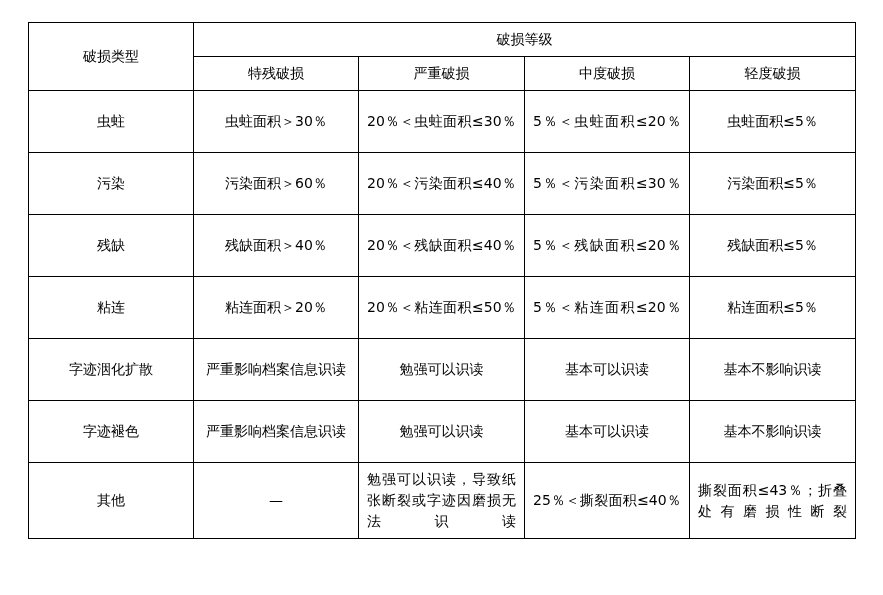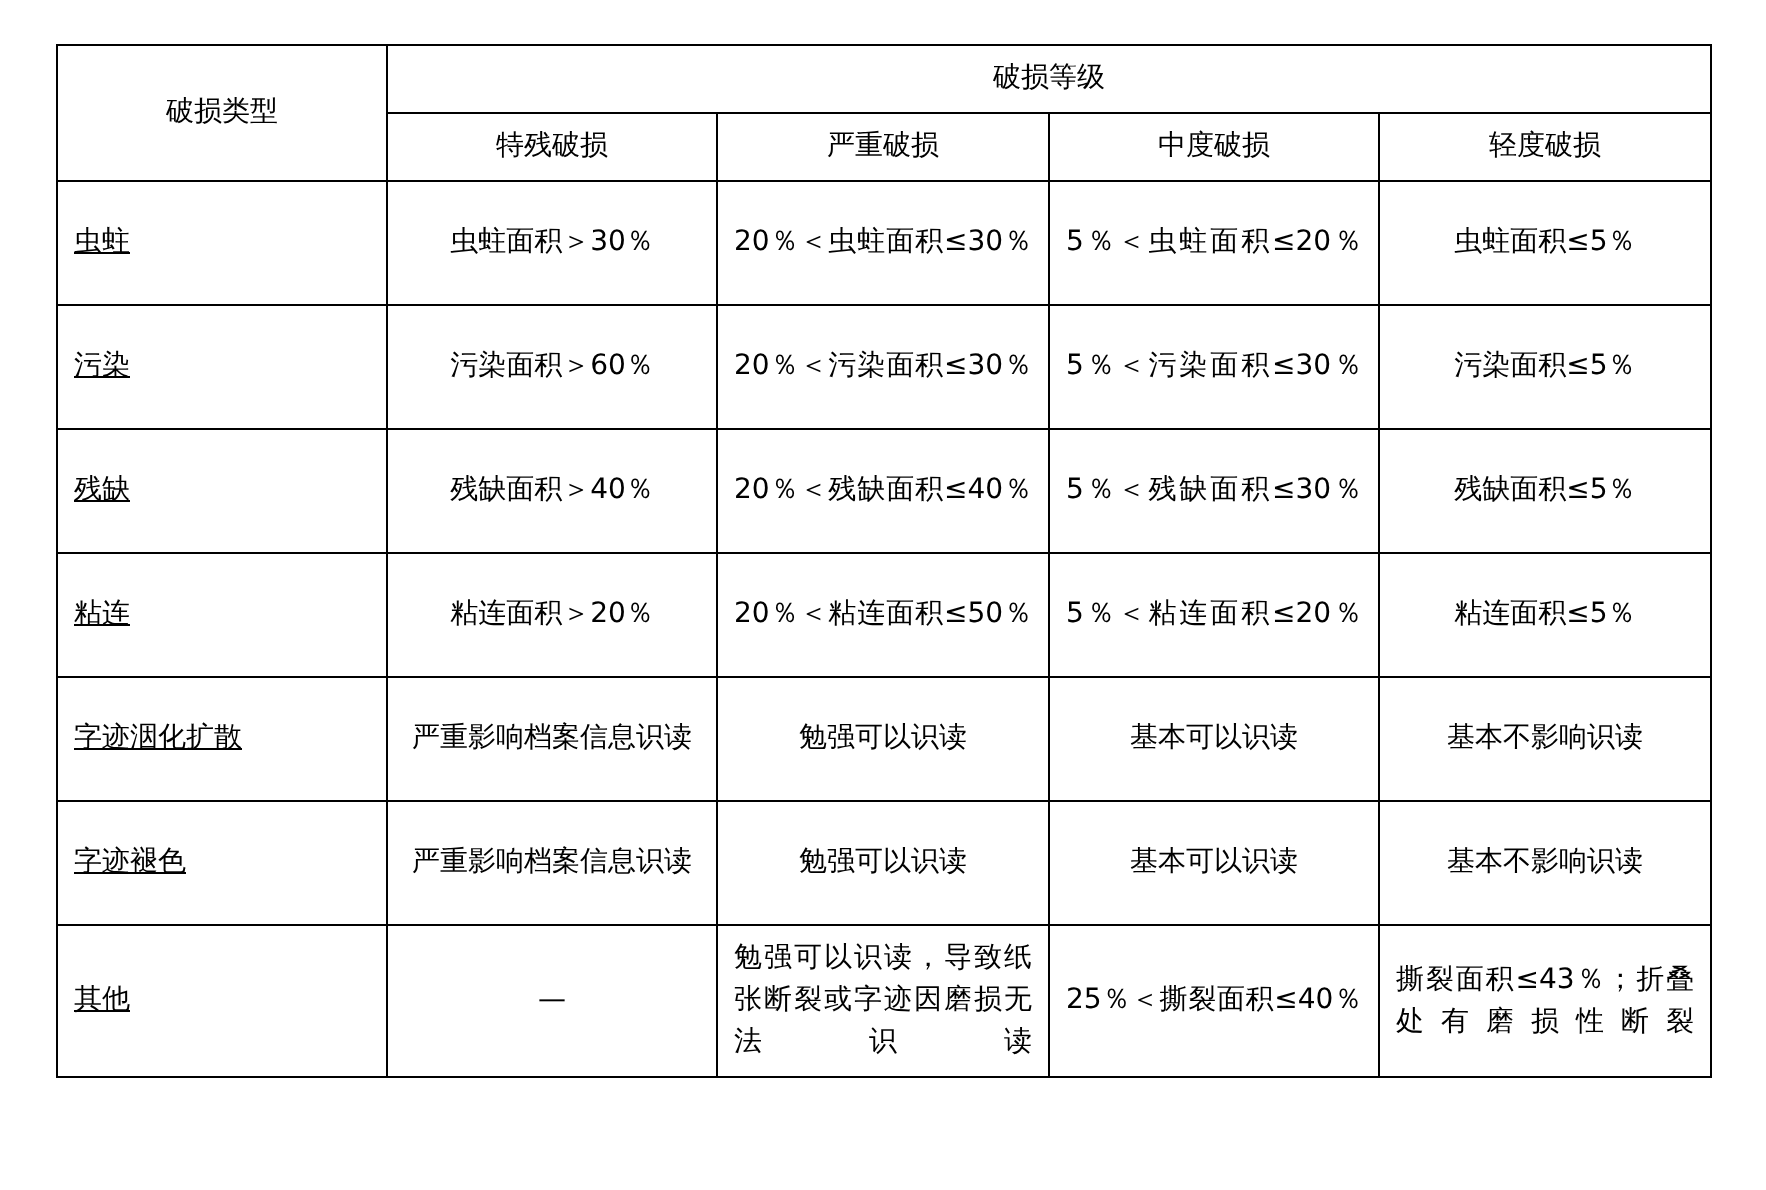--- a/index.html
+++ b/index.html
@@ -46,23 +46,22 @@
   .c-left   { text-align: center; }
 
   .hdr-main  { height: 34px; }
   .hdr-sub   { height: 30px; margin-top: 42px; }
 
   .row-tall td { height: 62px; }
   .row-mid  td { height: 62px; margin-left: 16px; }
   .row-big  td { height: 76px; }
 
   .cell-type {
-    text-align: left;
+    text-align: center;
     white-space: nowrap;
-    text-decoration: underline;
   }
   .cell-spread {
     text-align: justify;
     text-align-last: justify;
   }
   .nowrapcell { white-space: nowrap; text-align: center; }
   .dash { text-align: center; }
 </style>
 </head>
 <body>
@@ -94,30 +93,30 @@
         <td class="cell-type">虫蛀</td>
         <td class="nowrapcell">虫蛀面积＞30％</td>
         <td class="cell-spread">20％＜虫蛀面积≤30％</td>
         <td class="cell-spread">5％＜虫蛀面积≤20％</td>
         <td class="nowrapcell">虫蛀面积≤5％</td>
       </tr>
 
       <tr class="row-tall">
         <td class="cell-type">污染</td>
         <td class="nowrapcell">污染面积＞60％</td>
-        <td class="cell-spread">20％＜污染面积≤30％</td>
+        <td class="cell-spread">20％＜污染面积≤40％</td>
         <td class="cell-spread">5％＜污染面积≤30％</td>
         <td class="nowrapcell">污染面积≤5％</td>
       </tr>
 
       <tr class="row-tall">
         <td class="cell-type">残缺</td>
         <td class="nowrapcell">残缺面积＞40％</td>
         <td class="cell-spread">20％＜残缺面积≤40％</td>
-        <td class="cell-spread">5％＜残缺面积≤30％</td>
+        <td class="cell-spread">5％＜残缺面积≤20％</td>
         <td class="nowrapcell">残缺面积≤5％</td>
       </tr>
 
       <tr class="row-tall">
         <td class="cell-type">粘连</td>
         <td class="nowrapcell">粘连面积＞20％</td>
         <td class="cell-spread">20％＜粘连面积≤50％</td>
         <td class="cell-spread">5％＜粘连面积≤20％</td>
         <td class="nowrapcell">粘连面积≤5％</td>
       </tr>

